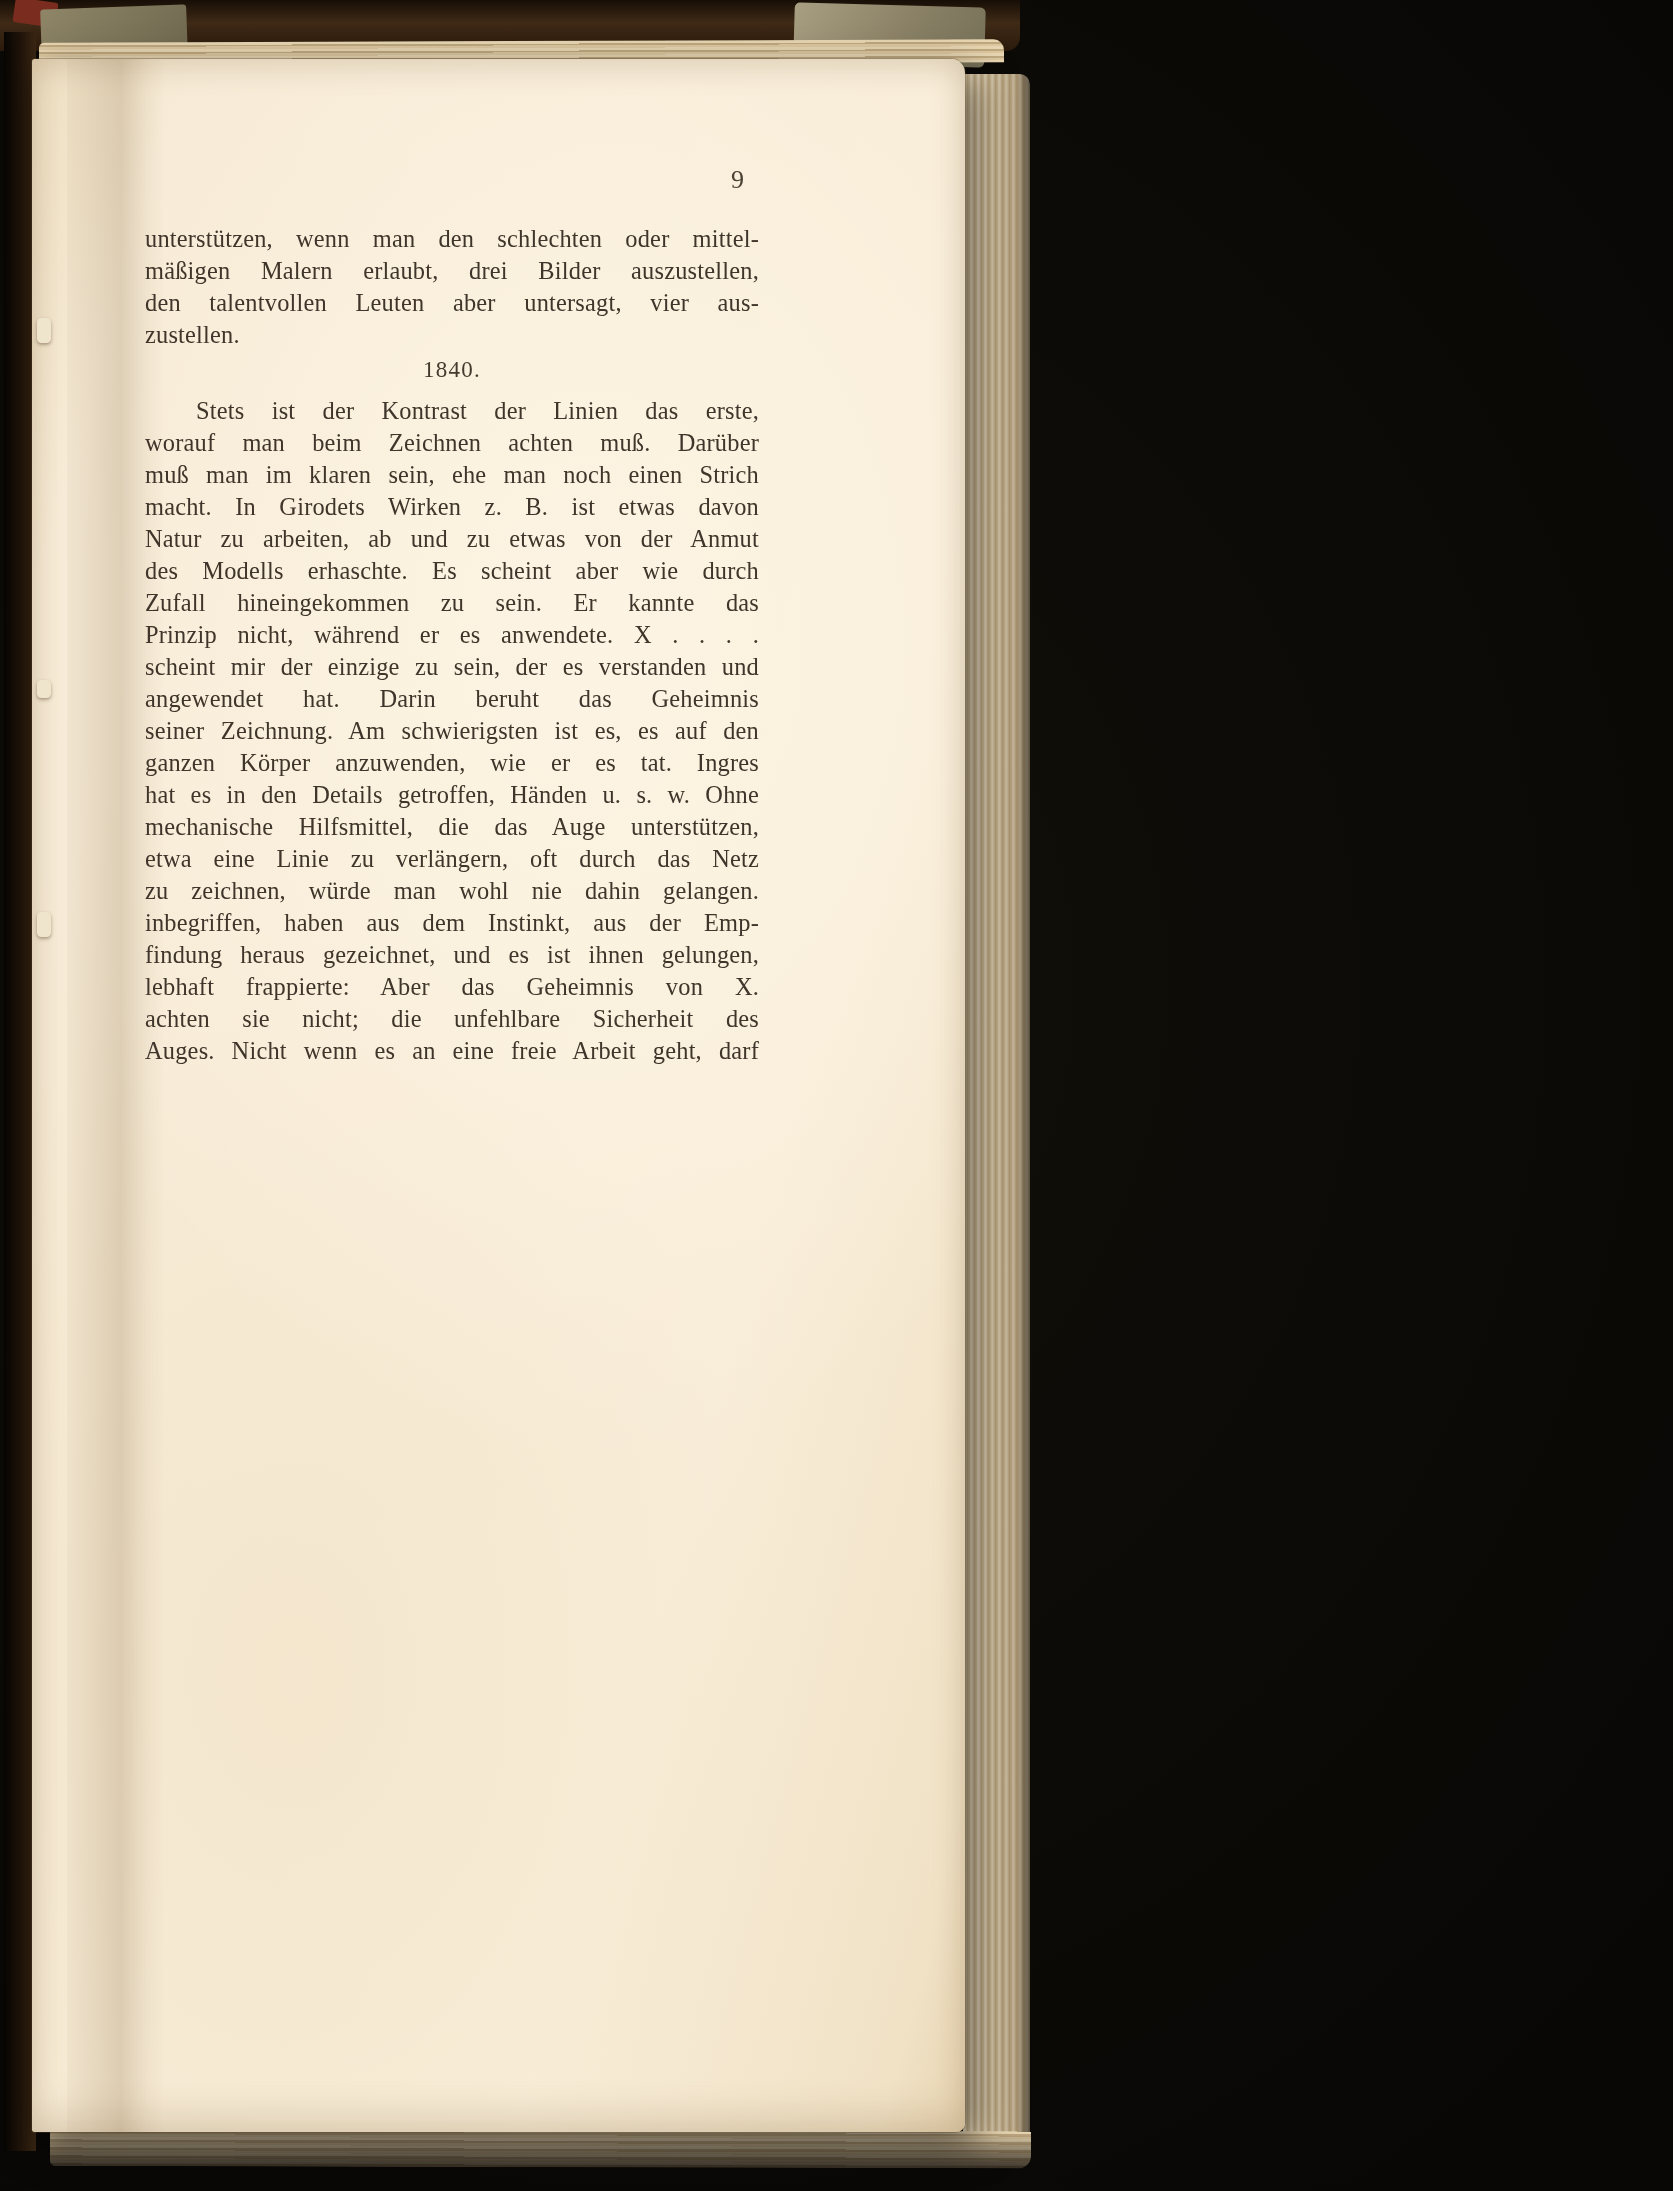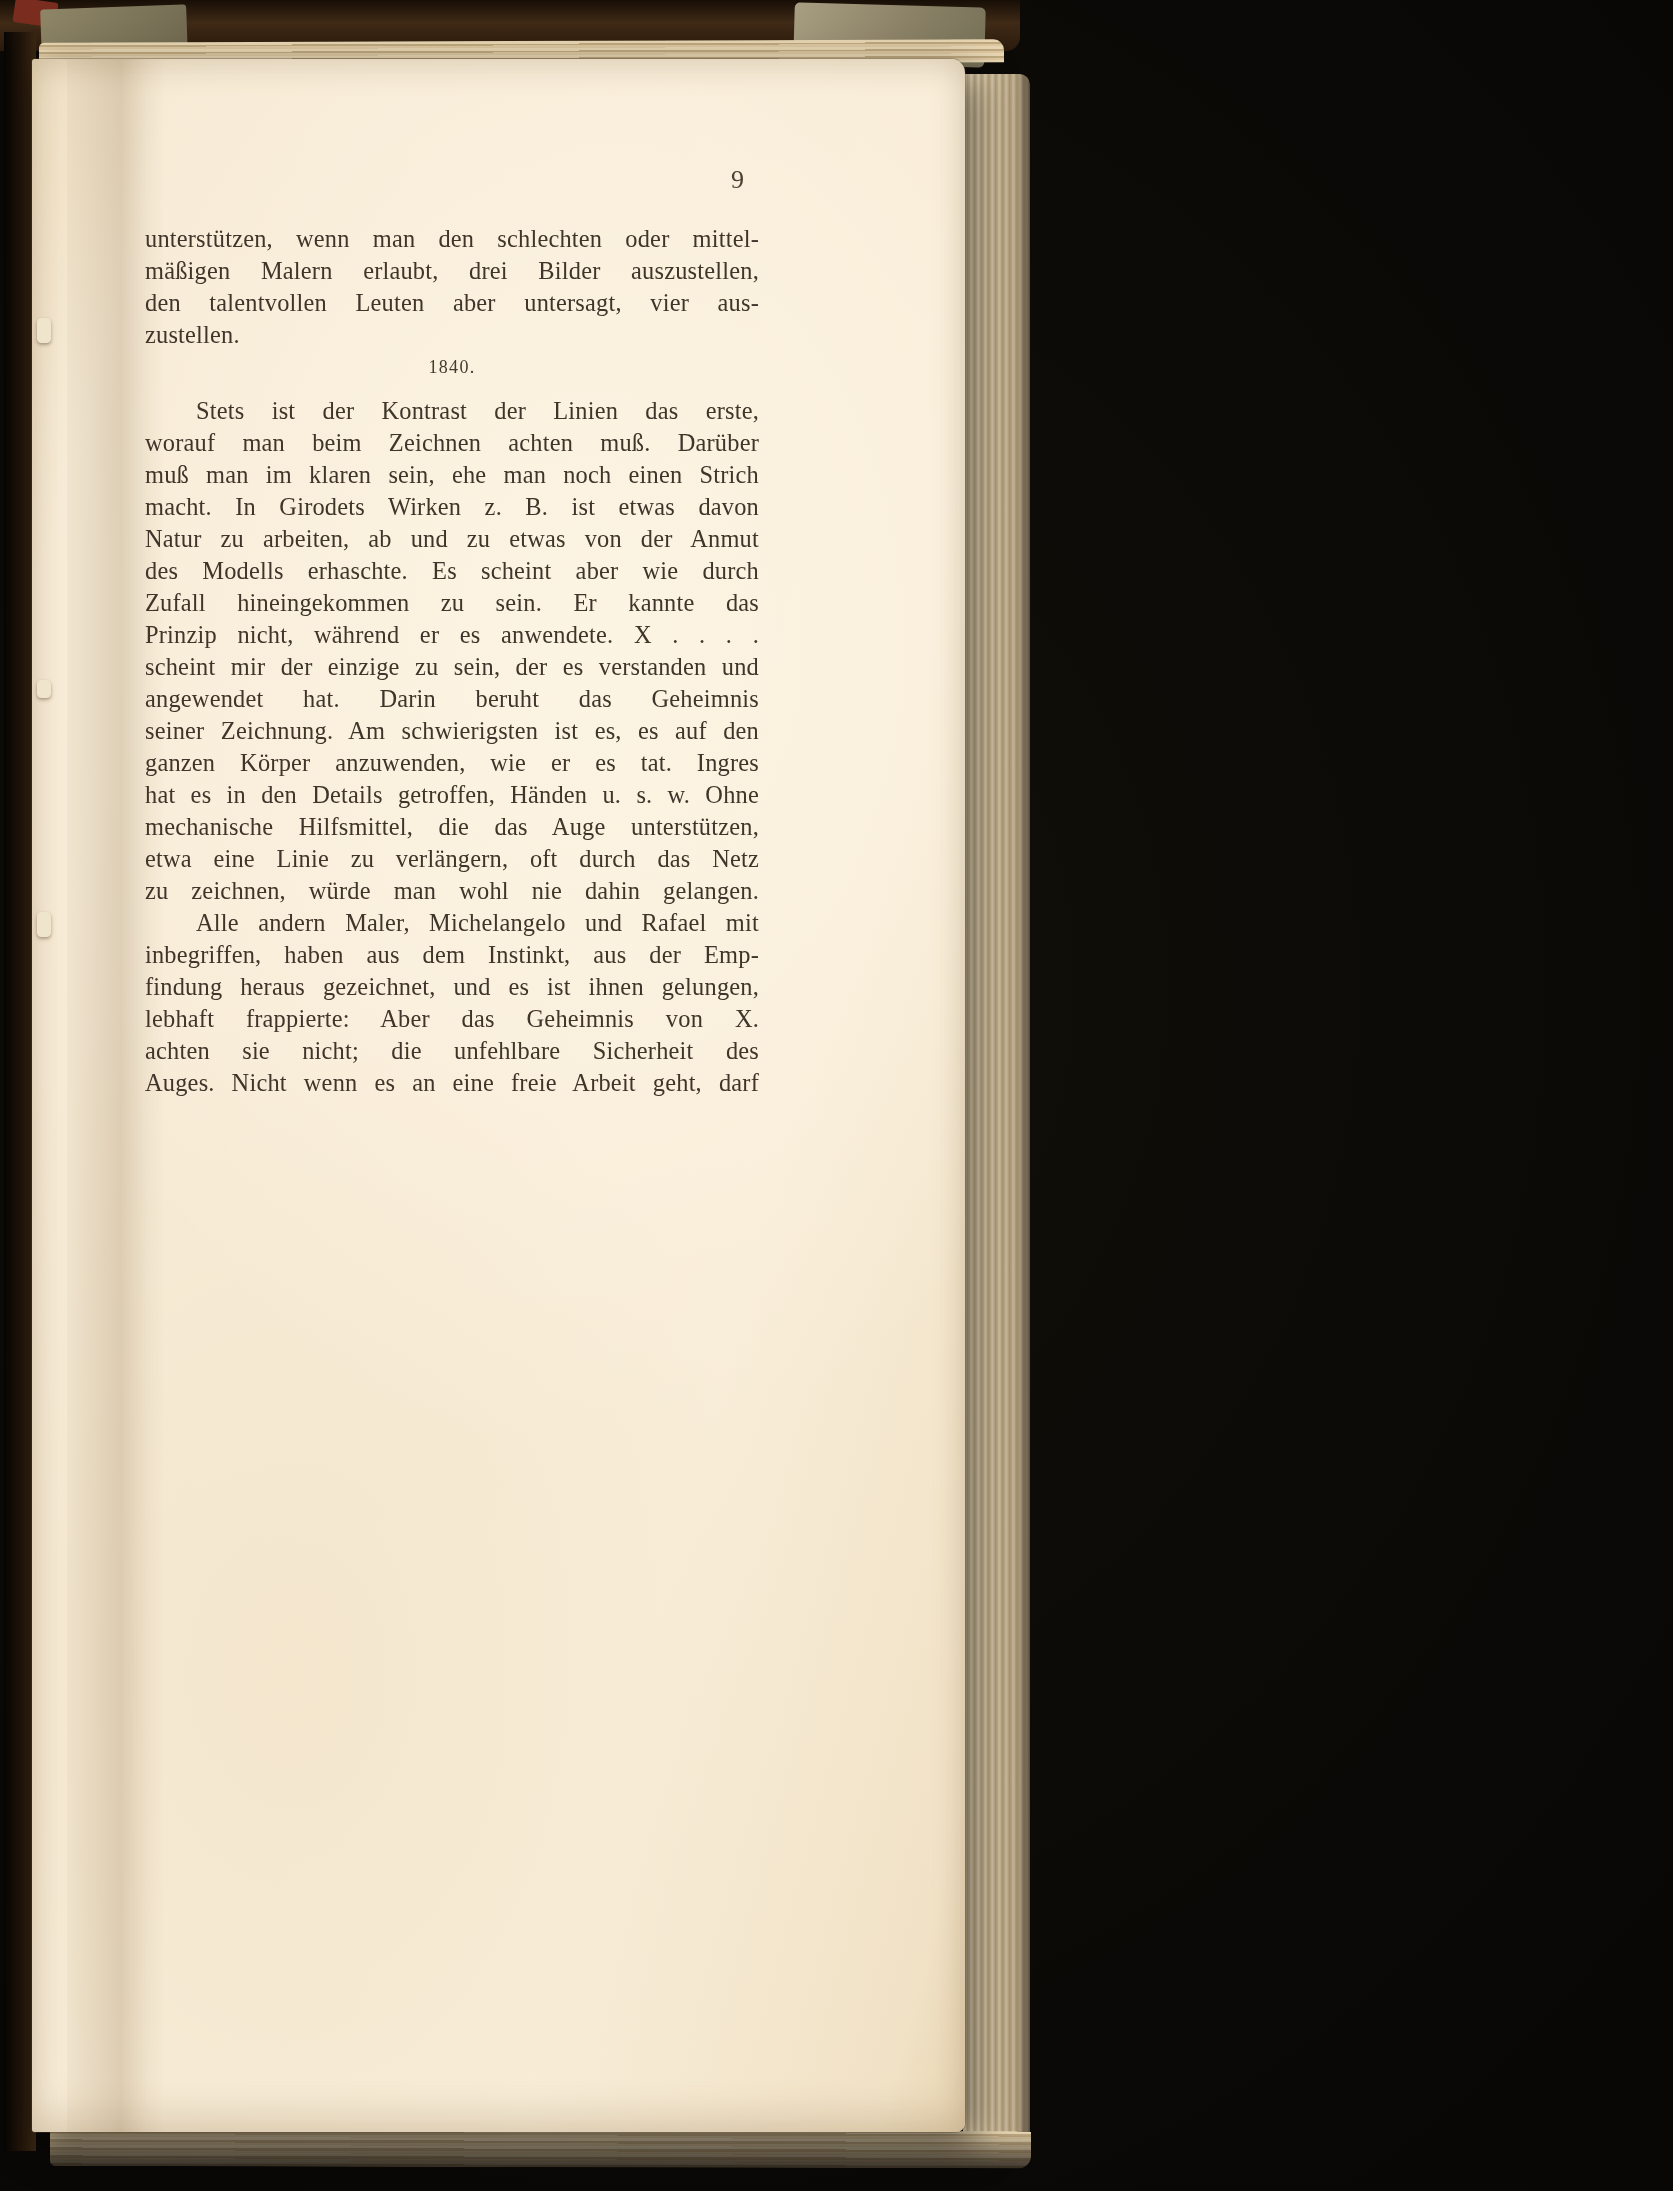--- a/index.html
+++ b/index.html
@@ -105,21 +105,21 @@
     line-height: 32px;
     height: 32px;
     overflow: hidden;
     text-align: justify;
     text-align-last: justify;
     letter-spacing: 0.2px;
   }
   .short { text-align-last: left; }
   .indent { text-indent: 51px; }
   .heading {
-    font-size: 18px;
+    font-size: 23px;
     height: 44px;
     padding-top: 6.2px;
     text-align: center;
     text-align-last: center;
     letter-spacing: 1.3px;
     color: #443a2e;
   }
 </style>
 </head>
 <body>
@@ -162,21 +162,20 @@
       <div class="line">Prinzip nicht, während er es anwendete. X . . . .</div>
       <div class="line">scheint mir der einzige zu sein, der es verstanden und</div>
       <div class="line">angewendet hat. Darin beruht das Geheimnis</div>
       <div class="line">seiner Zeichnung. Am schwierigsten ist es, es auf den</div>
       <div class="line">ganzen Körper anzuwenden, wie er es tat. Ingres</div>
       <div class="line">hat es in den Details getroffen, Händen u. s. w. Ohne</div>
       <div class="line">mechanische Hilfsmittel, die das Auge unterstützen,</div>
       <div class="line">etwa eine Linie zu verlängern, oft durch das Netz</div>
       <div class="line">zu zeichnen, würde man wohl nie dahin gelangen.</div>
 
-      <div class="line indent">Alle andern Maler, Michelangelo und Rafael mit</div>
       <div class="line">inbegriffen, haben aus dem Instinkt, aus der Emp-</div>
       <div class="line">findung heraus gezeichnet, und es ist ihnen gelungen,</div>
       <div class="line">lebhaft frappierte: Aber das Geheimnis von X.</div>
       <div class="line">achten sie nicht; die unfehlbare Sicherheit des</div>
       <div class="line">Auges. Nicht wenn es an eine freie Arbeit geht, darf</div>
     </div>
   </div>
 
 </div>
 

